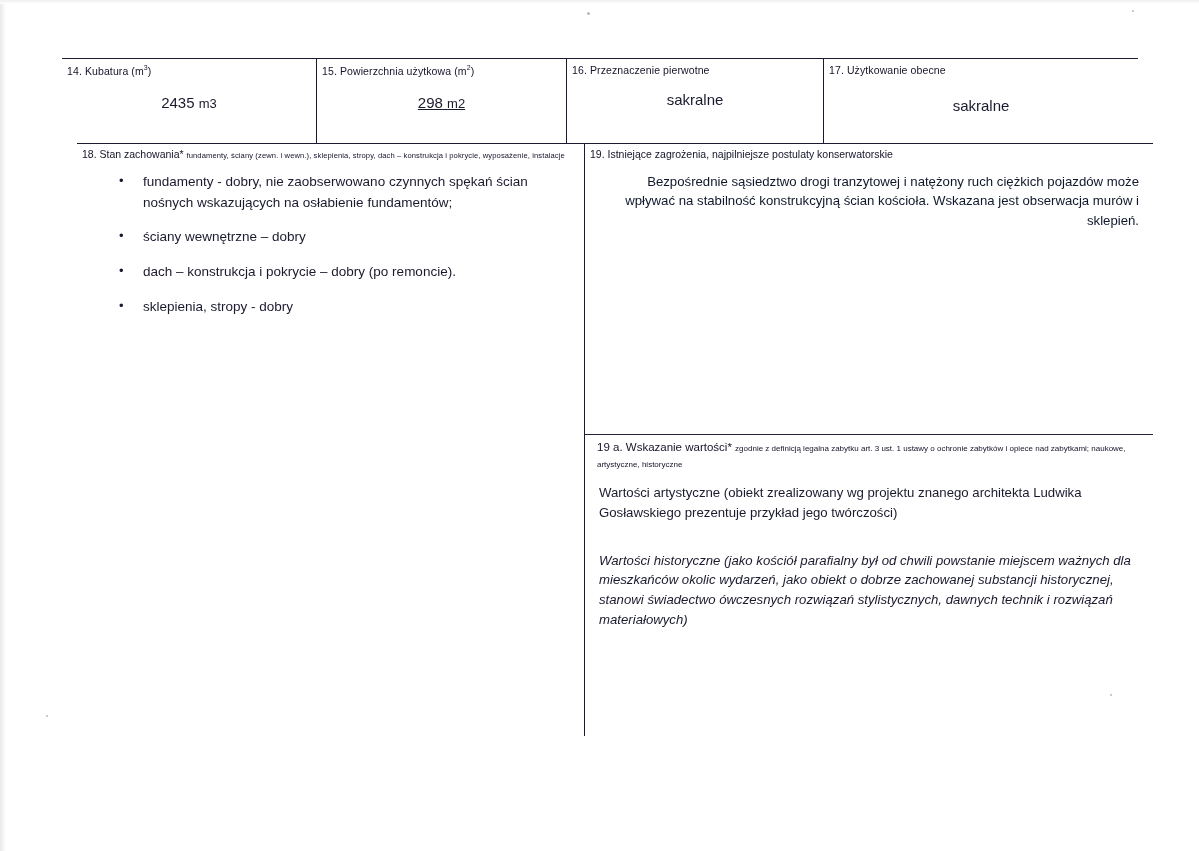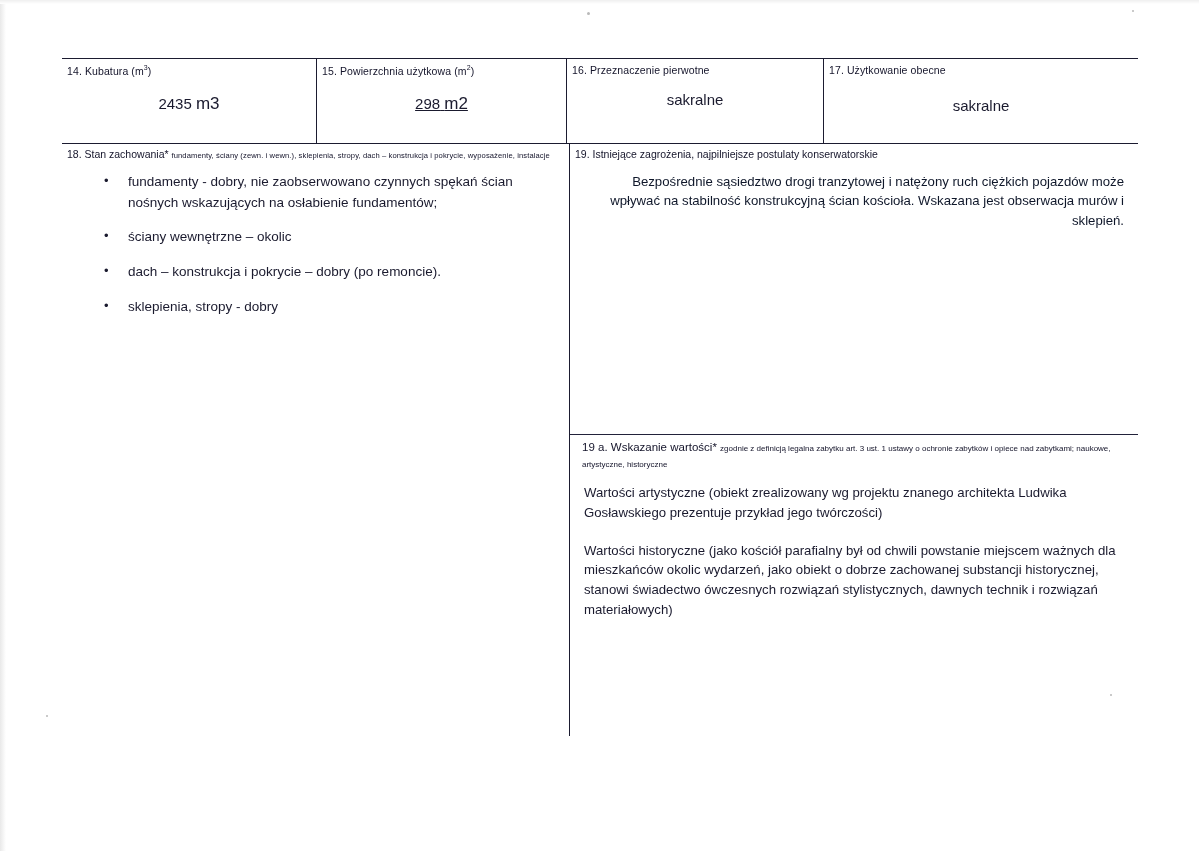--- a/index.html
+++ b/index.html
@@ -71,26 +71,26 @@
     line-height: 1.25;
     letter-spacing: 0.1px;
   }
   .cell-label sup { font-size: 7px; }
   .cell-value {
     text-align: center;
     font-size: 15px;
     color: #1a1a2e;
     margin-top: 16px;
   }
-  .cell-value .unit { font-size: 17px; }
+  .cell-value .unit { font-size: 13px; }
 
   
   .row-bottom {
     position: absolute;
-    left: 0;
+    left: 15px;
     top: 115px;
     width: 1076px;
     height: 575px;
     border-top: 1.4px solid #1b1b30;
     display: flex;
   }
   .col-left {
     width: 508px;
     box-sizing: border-box;
     border-right: 1.4px solid #1b1b30;
@@ -235,38 +235,38 @@
 
     <div class="row-bottom">
 
       <div class="col-left">
         <div class="section-label">
           <span>18. Stan zachowania*</span>
           <span class="tiny">fundamenty, ściany (zewn. i wewn.), sklepienia, stropy, dach – konstrukcja i pokrycie, wyposażenie, instalacje</span>
         </div>
         <ul class="bullet-list">
           <li class="first">fundamenty - dobry, nie zaobserwowano czynnych spękań ścian nośnych wskazujących na osłabienie fundamentów;</li>
-          <li>ściany wewnętrzne – okolic</li>
+          <li>ściany wewnętrzne – dobry</li>
           <li>dach – konstrukcja i pokrycie – dobry (po remoncie).</li>
           <li>sklepienia, stropy - dobry</li>
         </ul>
       </div>
 
       <div class="col-right">
         <div class="section-label">
           <span>19. Istniejące zagrożenia, najpilniejsze postulaty konserwatorskie</span>
         </div>
         <div class="para">Bezpośrednie sąsiedztwo drogi tranzytowej i natężony ruch ciężkich pojazdów może wpływać na stabilność konstrukcyjną ścian kościoła. Wskazana jest obserwacja murów i sklepień.</div>
 
         <div class="sub-divider"></div>
         <div class="sub-section">
           <div class="sub-label">
             <span>19 a. Wskazanie wartości*</span>
             <span class="tiny">zgodnie z definicją legalna zabytku art. 3 ust. 1 ustawy o ochronie zabytków i opiece nad zabytkami; naukowe, artystyczne, historyczne</span>
           </div>
           <div class="sub-para">Wartości artystyczne (obiekt zrealizowany wg projektu znanego architekta Ludwika Gosławskiego prezentuje przykład jego twórczości)</div>
-          <div class="sub-para" style="margin-top:18px;">Wartości historyczne (jako kościół parafialny był od chwili powstanie miejscem ważnych dla mieszkańców okolic wydarzeń, jako obiekt o dobrze zachowanej substancji historycznej, stanowi świadectwo ówczesnych rozwiązań stylistycznych, dawnych technik i rozwiązań materiałowych)</div>
+          <div class="sub-para" style="margin-top:28px;font-style:italic;">Wartości historyczne (jako kościół parafialny był od chwili powstanie miejscem ważnych dla mieszkańców okolic wydarzeń, jako obiekt o dobrze zachowanej substancji historycznej, stanowi świadectwo ówczesnych rozwiązań stylistycznych, dawnych technik i rozwiązań materiałowych)</div>
         </div>
       </div>
     </div>
 
   </div>
 </div>
 
 </body></html>

